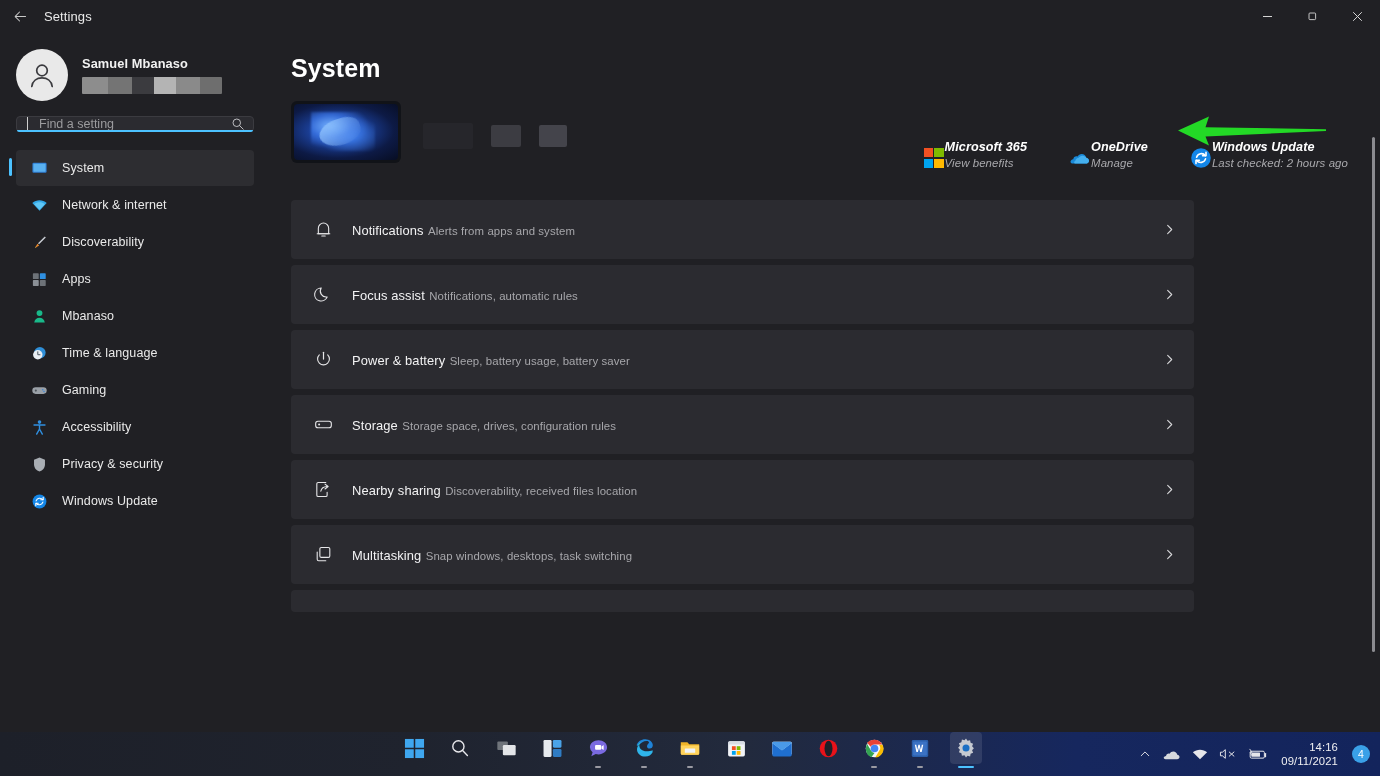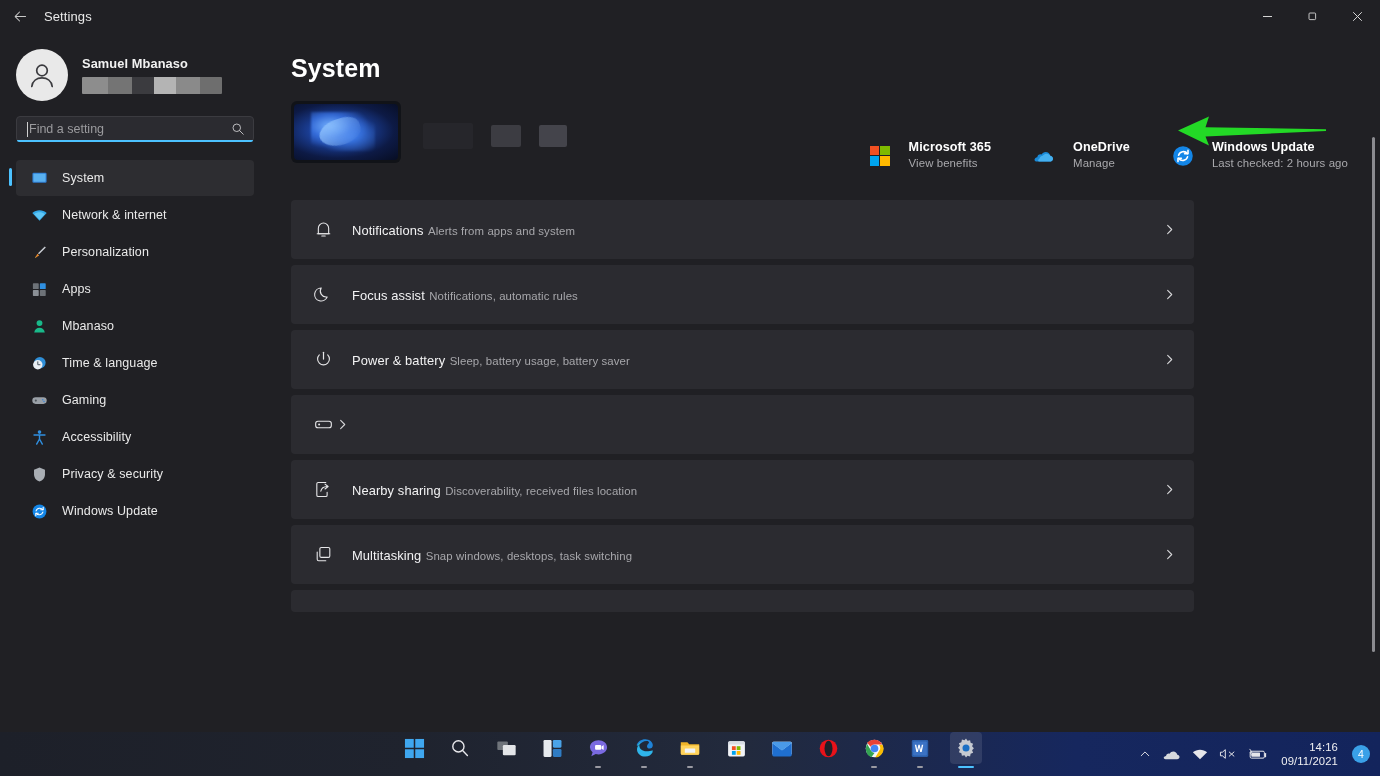--- a/index.html
+++ b/index.html
@@ -39,23 +39,23 @@
     background:#e9e9e9; display:flex; align-items:center; justify-content:center;
     flex:0 0 52px;
   }
   .profile-text { margin-left:14px; }
   .profile-name { font-size:12.8px; color:#f2f2f2; font-weight:600; letter-spacing:.1px; }
   .redacted { display:flex; margin-top:6px; height:17px; width:140px; border-radius:1px; overflow:hidden; }
   .redacted i { display:block; height:100%; }
 
   .searchwrap { padding:16px 16px 0 16px; }
   .searchbox {
-    position:relative; height:26px; background:#2b2b30;
+    position:relative; height:16px; background:#2b2b30;
     border:1px solid #3b3b40; border-radius:4px;
-    display:flex; align-items:center; padding:0 8px 0 10px;
+    display:flex; align-items:center; padding:0 8px 0 10px;gap:10px;
   }
   .searchbox::after {
     content:""; position:absolute; left:0; right:0; bottom:-1px; height:2px;
     background:#4cc2ff; border-radius:0 0 4px 4px;
   }
   .caret { width:1px; height:15px; background:#cfcfcf; margin-right:1px; }
   .search-ph { font-size:12.5px; color:#9b9b9e; flex:1; }
   .search-ic { color:#c9c9cc; display:flex; }
 
   .navlist { margin-top:18px; }
@@ -94,21 +94,21 @@
   .bloom2 {
     position:absolute; left:24%; top:26%; width:40%; height:46%;
     border-radius:50% 42% 48% 55%;
     background:linear-gradient(135deg, rgba(150,200,255,.85), rgba(40,90,200,.2));
     transform:rotate(-18deg); filter:blur(.6px);
   }
   .redblocks { display:flex; align-items:center; gap:18px; margin-left:22px; }
   .redblock { border-radius:2px; }
 
   .quicklinks { position:absolute; right:32px; top:108px; display:flex; gap:42px; }
-  .ql { display:flex; align-items:center; gap:18px; }
+  .ql { display:flex; align-items:flex-end; gap:0;font-style:italic; }
   .ql-ic { width:22px; height:22px; flex:0 0 22px; margin-top:2px; display:flex; align-items:center; justify-content:center; }
   .ql-t { font-size:12.6px; color:#ffffff; font-weight:600; letter-spacing:.1px; }
   .ql-s { font-size:11.4px; color:#a9a9ad; margin-top:3px; letter-spacing:.1px; }
 
   .msq { width:20px; height:20px; display:grid; grid-template-columns:1fr 1fr; grid-template-rows:1fr 1fr; gap:1.5px; }
   .msq i { display:block; }
 
   
   .listwrap {
     position:absolute; left:21px; top:168px; width:903px; height:560px; overflow:hidden;
@@ -248,21 +248,21 @@
       </div>
 
       <div class="navitem">
         <span class="nav-ic">
           <svg width="17" height="17" viewBox="0 0 18 18">
               <path d="M14.6 2.6 7.4 9.8l1.1 1.1 7.2-7.2z" fill="#c9cdd4"></path>
               <path d="M6.8 10.4 4.2 14.8l4.4-2.6z" fill="#f08a2b"></path>
               <path d="M4.2 14.8l1.6-.95-.65-.65z" fill="#e8c24a"></path>
             </svg>
         </span>
-        <span class="nav-lbl">Personalization</span>
+        <span class="nav-lbl">Discoverability</span>
       </div>
 
       <div class="navitem">
         <span class="nav-ic">
           <svg width="17" height="17" viewBox="0 0 18 18">
               <rect x="2" y="2.4" width="6.2" height="6.2" rx=".7" fill="#6d7278"></rect>
               <rect x="2" y="9.6" width="6.2" height="6.2" rx=".7" fill="#8b9096"></rect>
               <rect x="9.4" y="9.6" width="6.2" height="6.2" rx=".7" fill="#6d7278"></rect>
               <rect x="9.4" y="2.4" width="6.2" height="6.2" rx=".7" fill="#2f8fe0"></rect>
             </svg>
@@ -457,20 +457,24 @@
         </span>
       </div>
 
       <div class="row">
         <span class="row-ic">
           <svg width="21" height="21" viewBox="0 0 22 22">
               <rect x="2.8" y="7.6" width="16.4" height="6.8" rx="2.4" fill="none" stroke="currentColor" stroke-width="1.15"></rect>
               <circle cx="6.4" cy="11" r="1.05" fill="currentColor"></circle>
             </svg>
         </span>
+        <span class="row-txt">
+          <span class="row-t">Storage</span>
+          <span class="row-s">Storage space, drives, configuration rules</span>
+        </span>
         <span class="chev">
           <svg width="13" height="13" viewBox="0 0 14 14">
               <path d="M5 2.6 9.4 7 5 11.4" fill="none" stroke="currentColor" stroke-width="1.15" stroke-linecap="round" stroke-linejoin="round"></path>
             </svg>
         </span>
       </div>
 
       <div class="row">
         <span class="row-ic">
           <svg width="21" height="21" viewBox="0 0 22 22">

